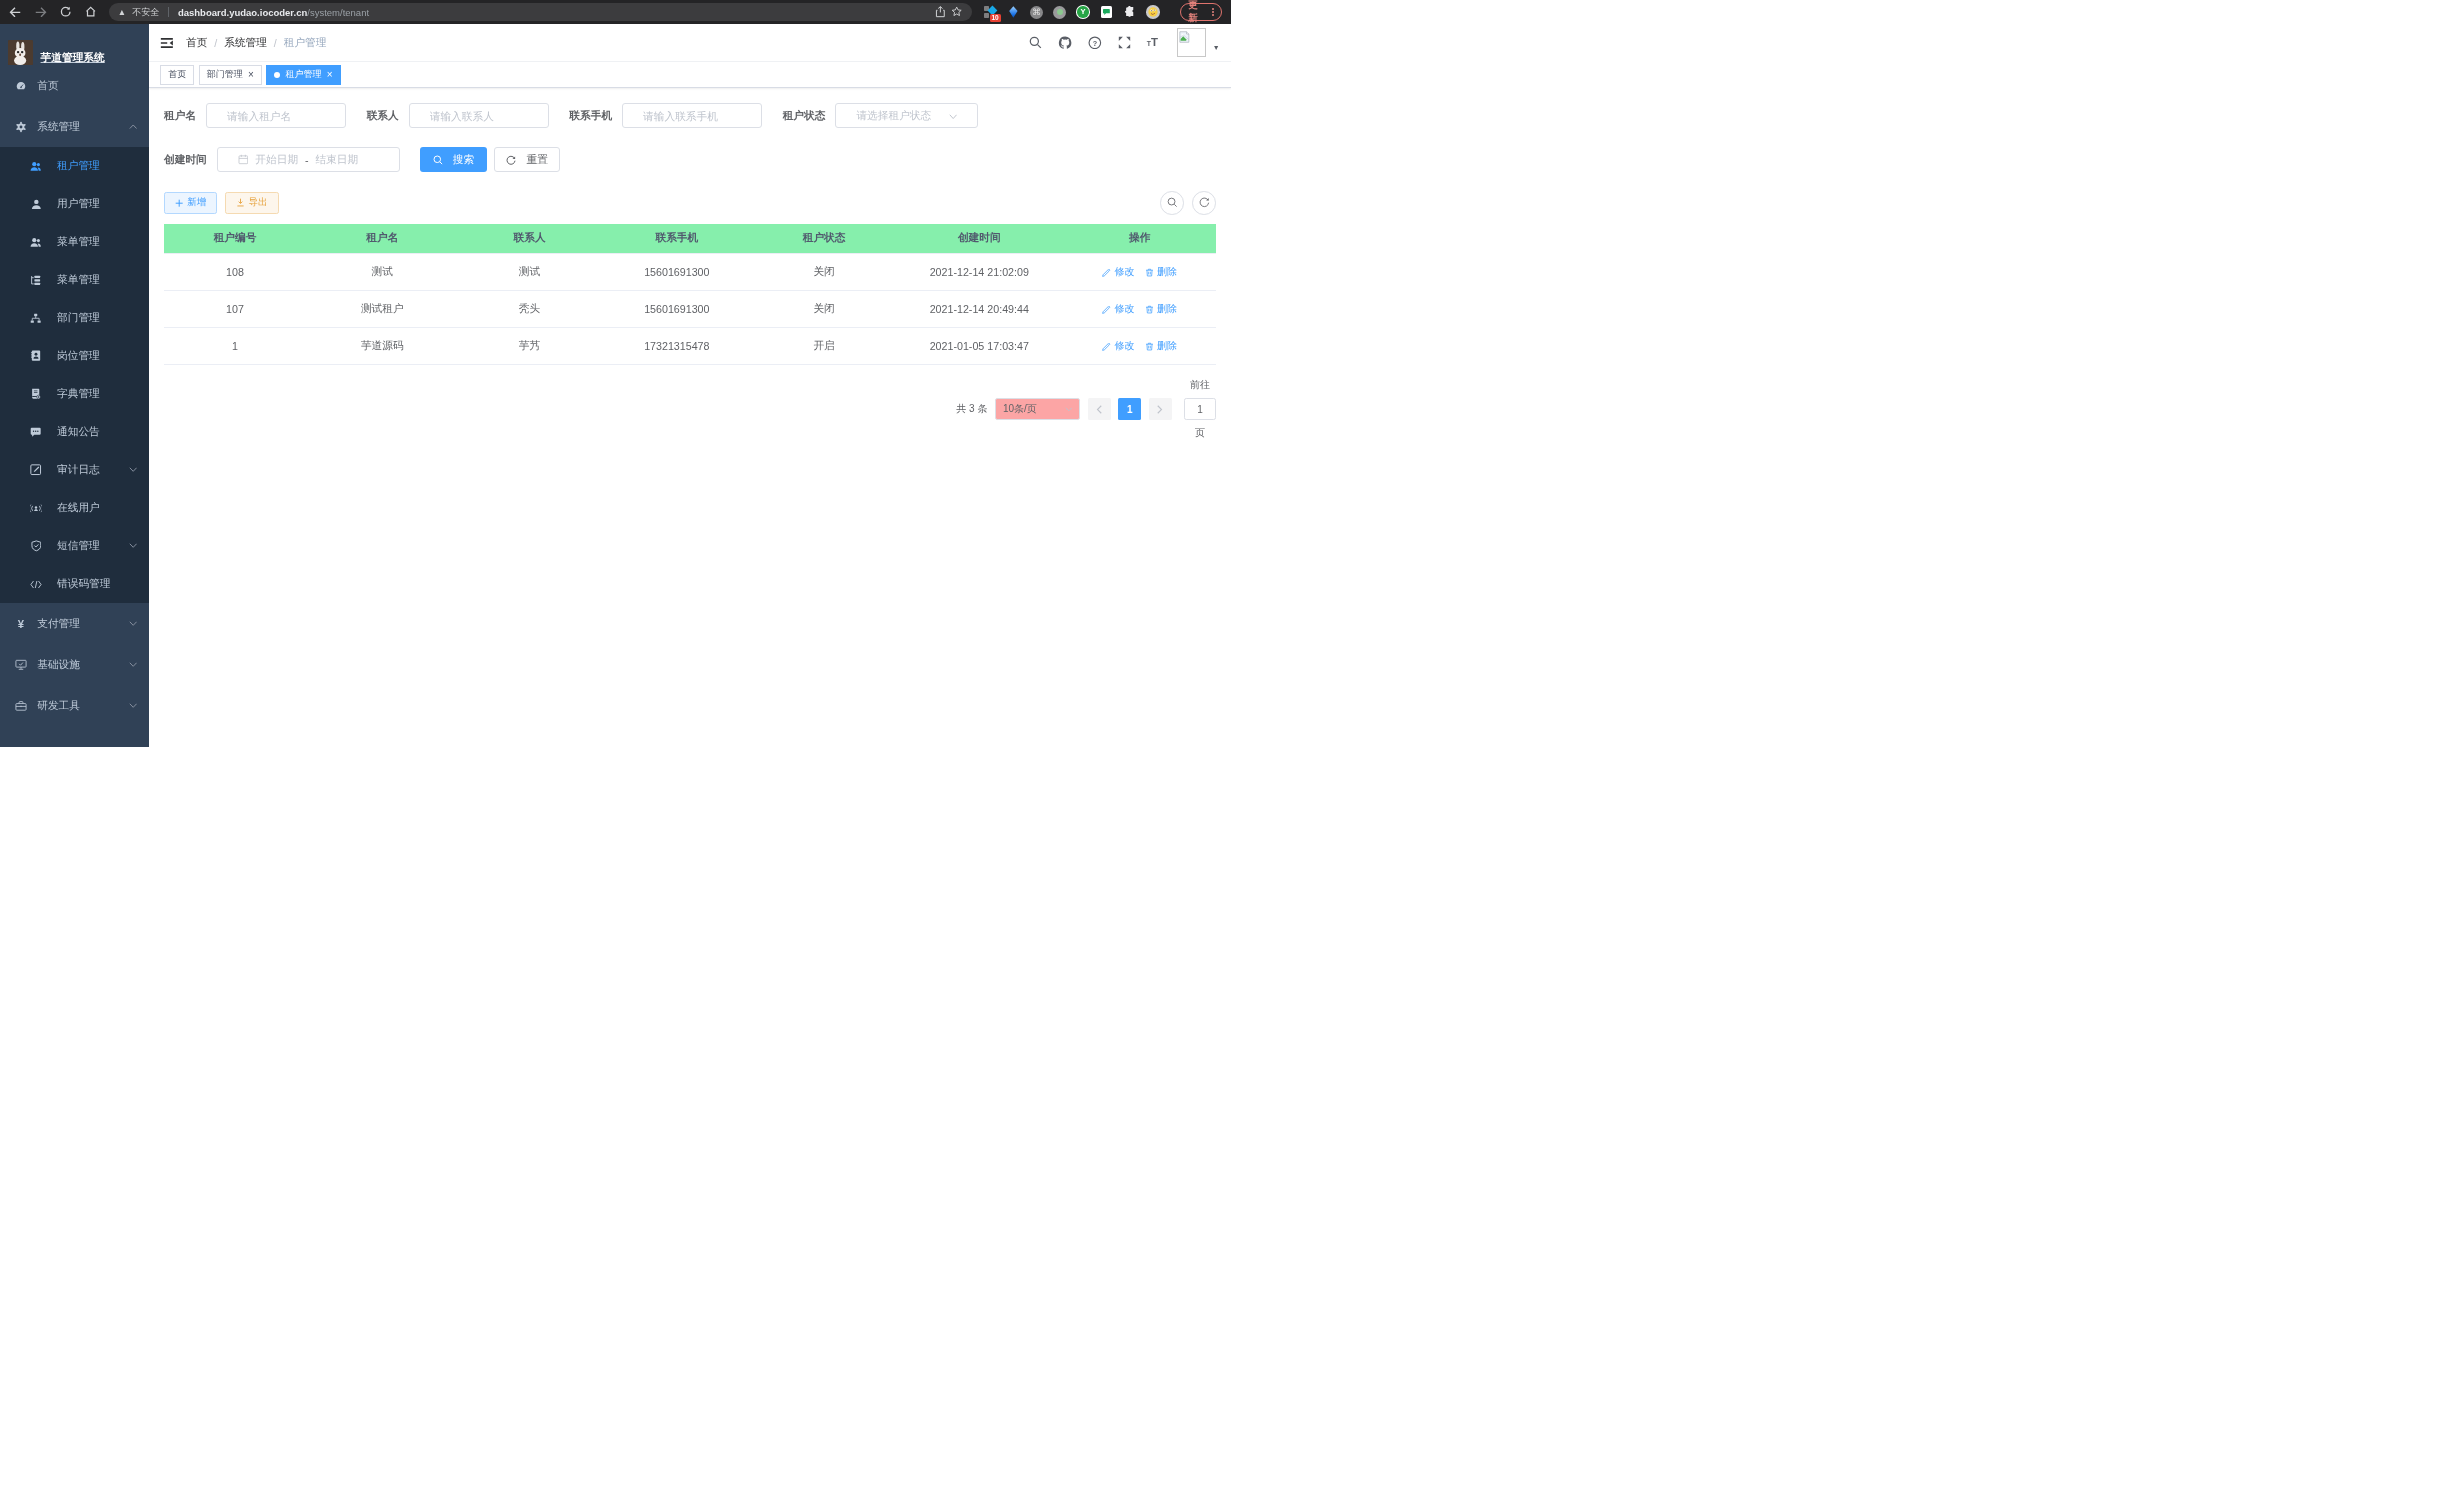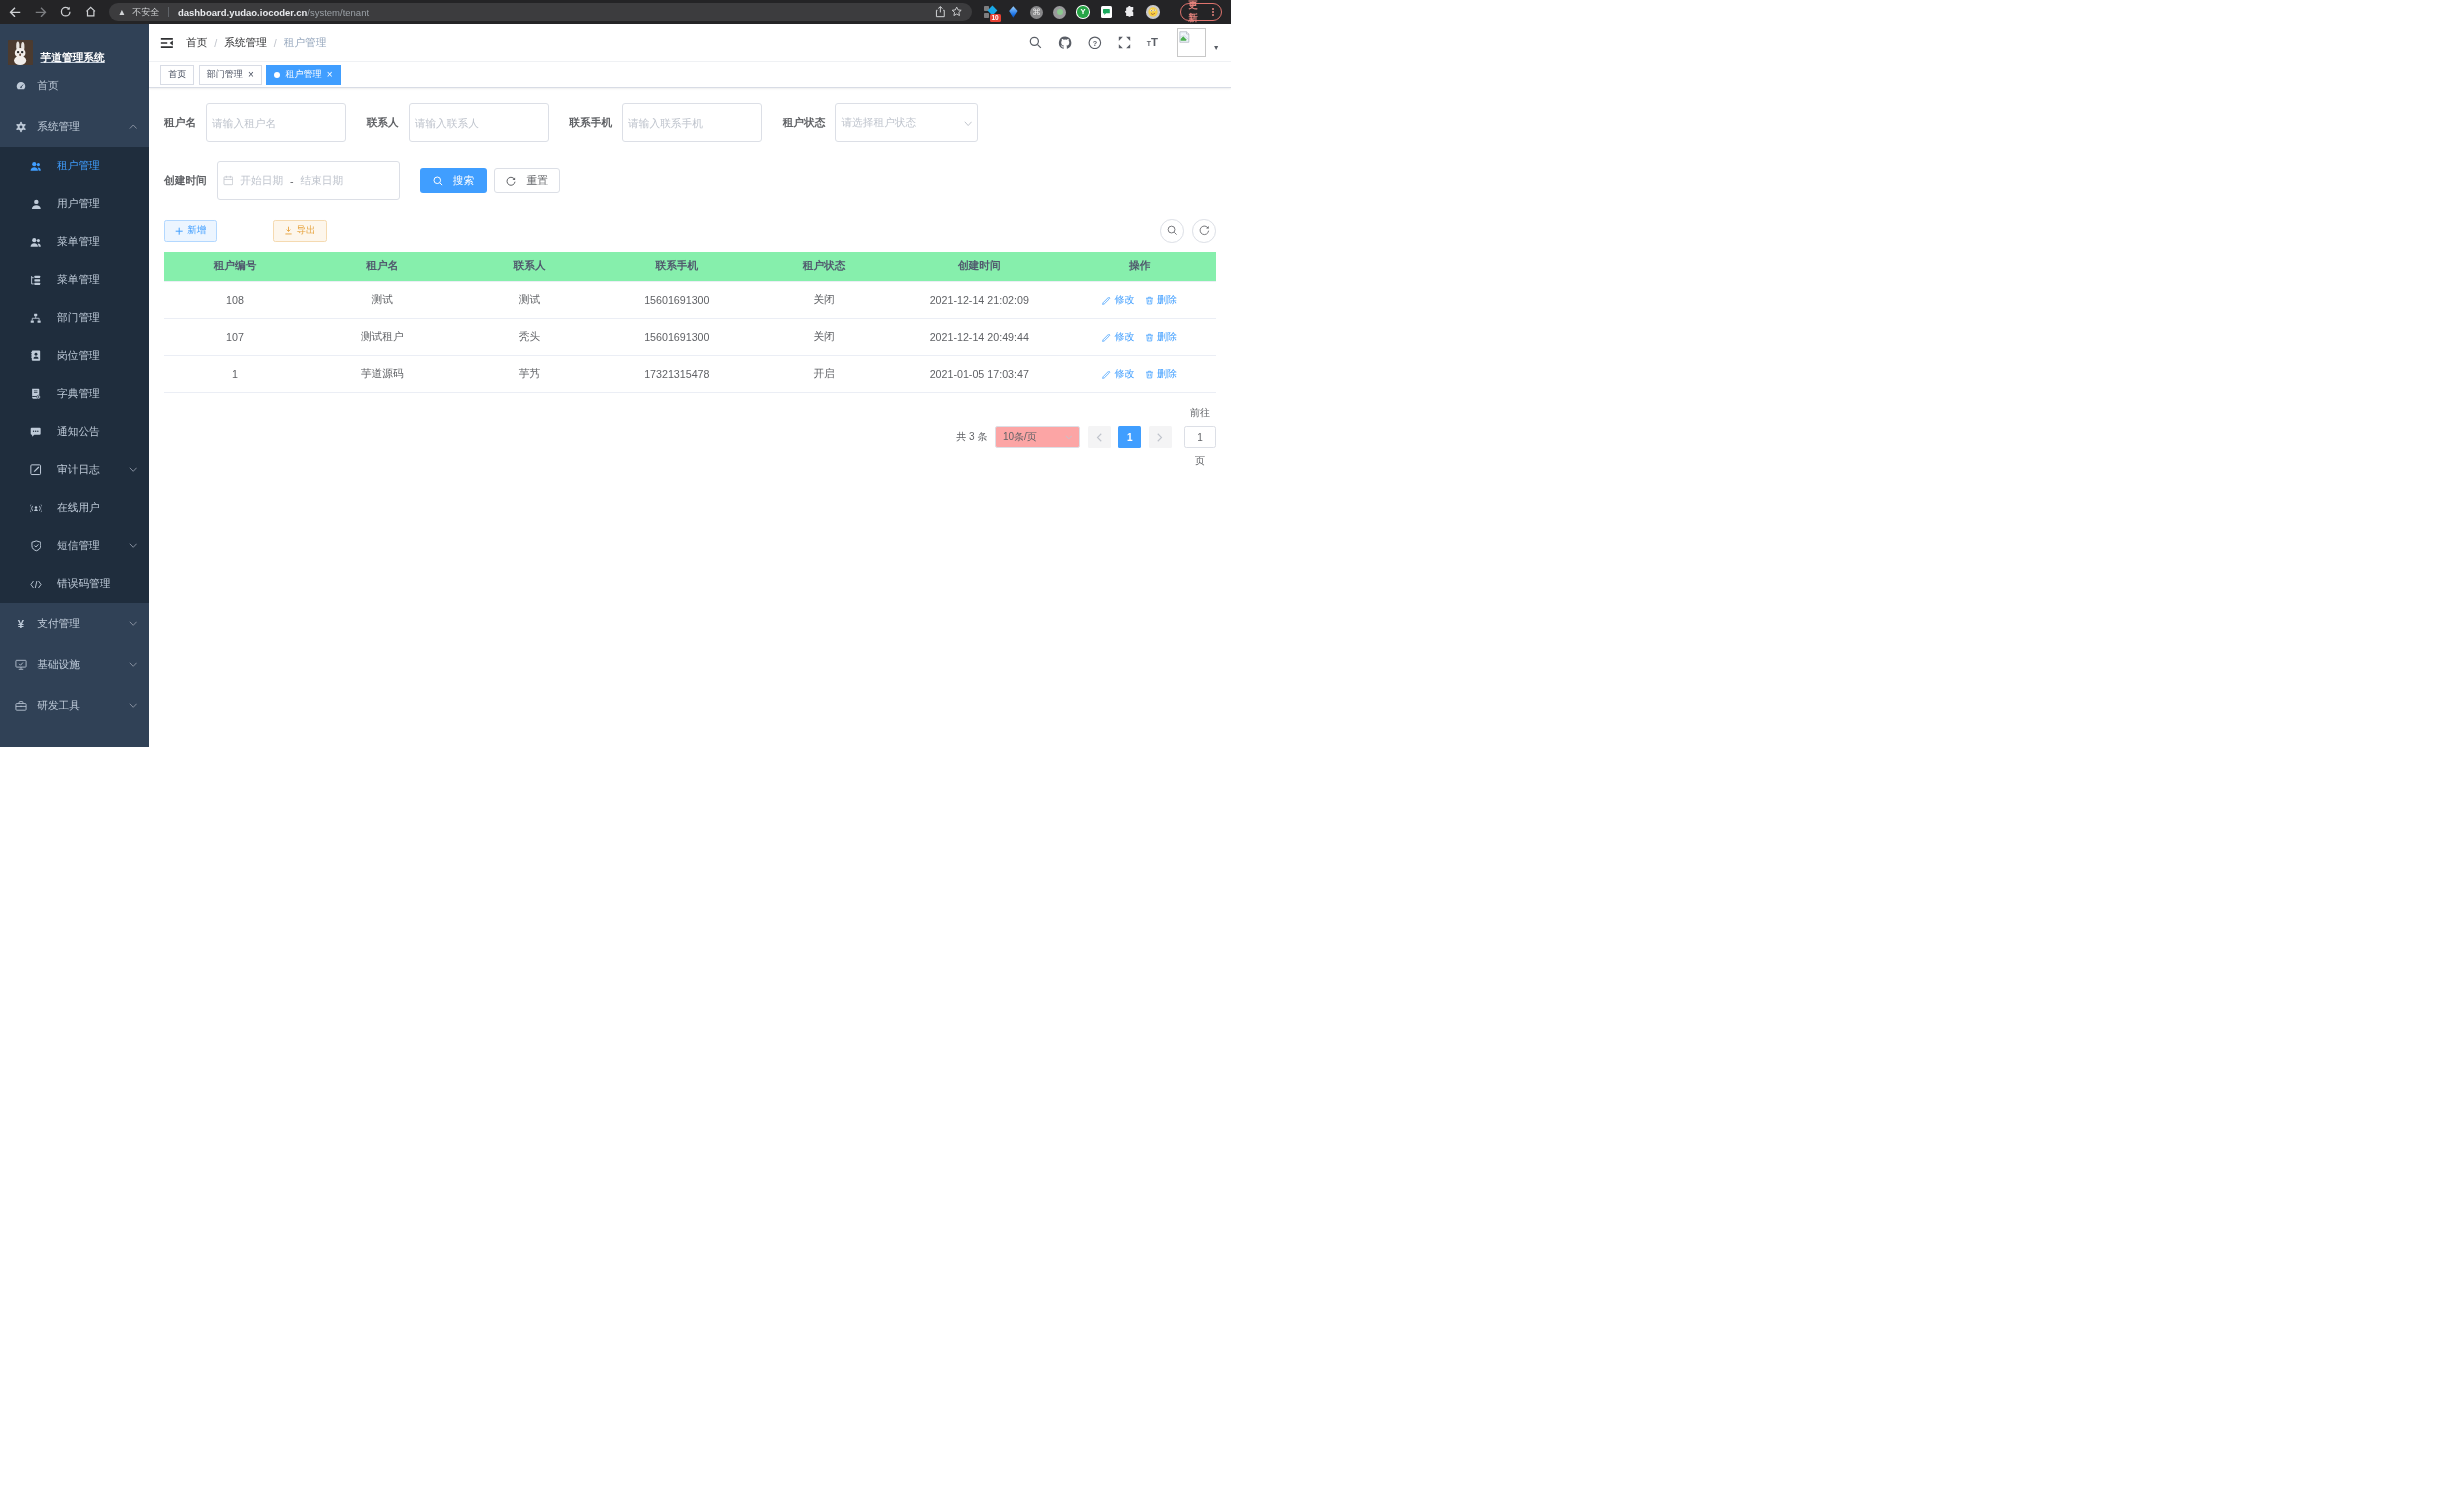--- a/index.html
+++ b/index.html
@@ -81,33 +81,33 @@
   .tab .dot { width:6px; height:6px; border-radius:50%; background:#fff; display:none; }
   .tab .close { font-size:10px; line-height:1; }
   .tab.active { background:#409eff; border-color:#409eff; color:#fff; }
   .tab.active .dot { display:block; }
 
   
   .content { flex:1; padding:15px 15px 0; overflow:hidden; }
   .filter-row { display:flex; align-items:center; margin-bottom:19px; }
   .f-item { display:flex; align-items:center; margin-right:20.6px; }
   .f-label { font-size:10.7px; font-weight:700; color:#606266; margin-right:10px; white-space:nowrap; }
-  .inp { height:39px; border:0.8px solid #dcdfe6; border-radius:3px; font-size:10.7px; color:#606266;
-    padding:0 5px; background:#fff; outline:none; }
+  .inp { height:25px; border:0.8px solid #dcdfe6; border-radius:3px; font-size:10.7px; color:#606266;
+    padding:0 20px; background:#fff; outline:none; }
   .inp::placeholder { color:#bfc4cd; }
   .w-input { width:140px; }
   .sel { width:143px; display:flex; align-items:center; justify-content:space-between; color:#bfc4cd; cursor:pointer; }
   .date-range { width:183px; display:flex; align-items:center; gap:6.9px; color:#bfc4cd; cursor:pointer; }
   .date-range .dash { color:#606266; }
   .btn { height:25px; border-radius:3px; font-size:10.7px; display:inline-flex; align-items:center;
     gap:10px; padding:0 11.4px; cursor:pointer; border:0.8px solid transparent; }
   .btn-search { background:#409eff; color:#fff; margin-right:7.6px; }
   .btn-reset { background:#fff; color:#606266; border-color:#dcdfe6; }
 
-  .toolbar { display:flex; align-items:center; margin:1.5px 0 9px;gap:48px; }
+  .toolbar { display:flex; align-items:center; margin:1.5px 0 9px; }
   .btn-sm { height:22px; border-radius:2.3px; font-size:9.5px; display:inline-flex; align-items:center;
     gap:3.8px; padding:0 10px; cursor:pointer; }
   .btn-add { color:#409eff; background:#ecf5ff; border:0.8px solid #b3d8ff; margin-right:7.6px; }
   .btn-export { color:#e6a23c; background:#fdf6ec; border:0.8px solid #f5dab1; }
   .toolbar-right { margin-left:auto; display:flex; gap:8.4px; }
   .circle-btn { width:23.6px; height:23.6px; border-radius:50%; border:0.8px solid #dcdfe6; background:#fff;
     display:flex; align-items:center; justify-content:center; color:#606266; cursor:pointer; }
 
   table.grid { width:100%; border-collapse:collapse; table-layout:fixed; }
   .grid th { background:#86efac; height:30px; font-size:10.7px; font-weight:700; color:#515a6e;

